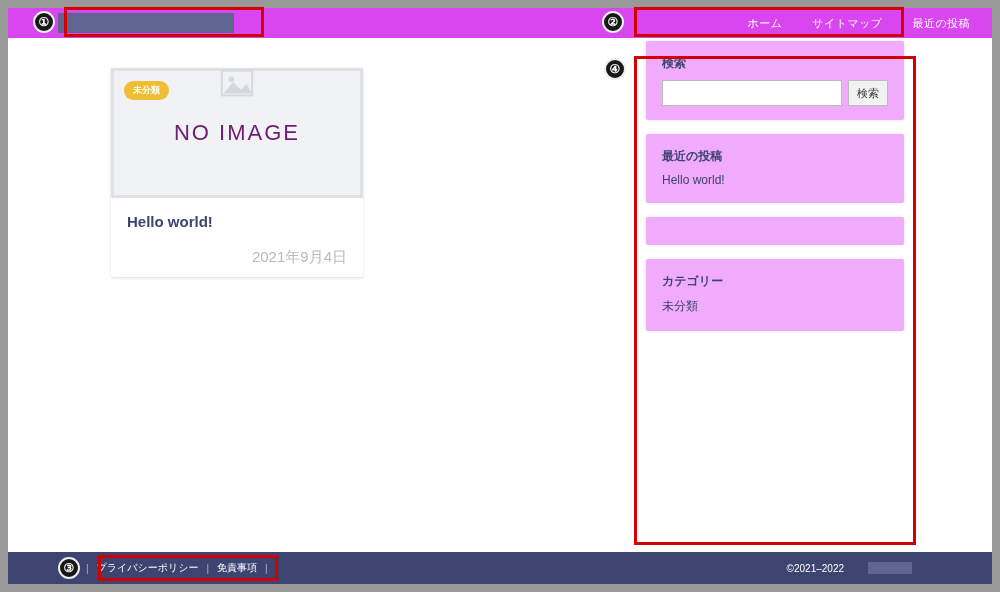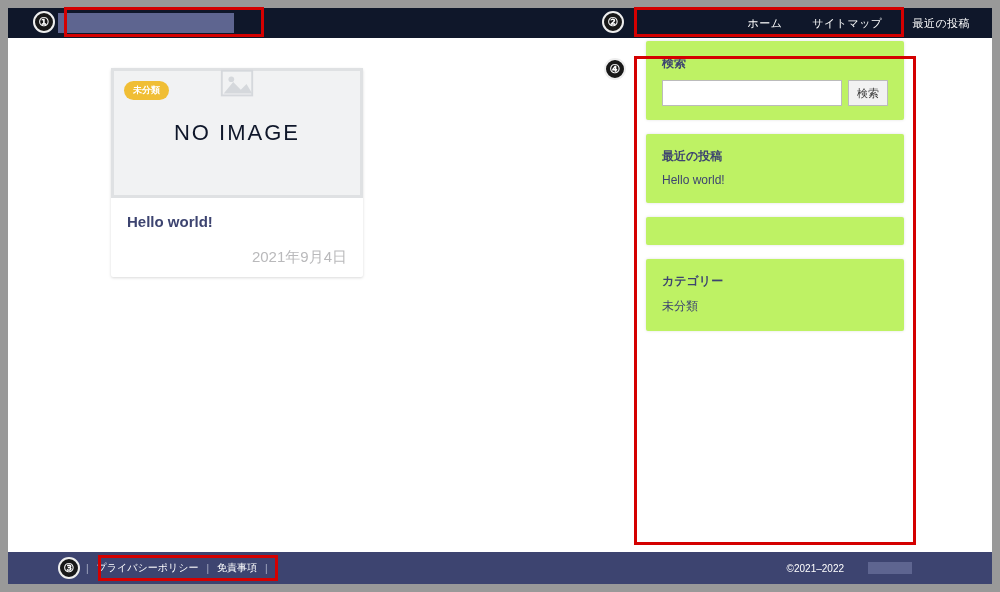--- a/index.html
+++ b/index.html
@@ -13,21 +13,21 @@
       padding: 8px;
     }
     .page-wrap {
       width: 984px;
       height: 576px;
       background: #fff;
       position: relative;
     }
     .header {
       height: 30px;
-      background: #0f172a;
+      background: #d946ef;
       display: flex;
       align-items: center;
       justify-content: space-between;
       padding: 0 12px 0 50px;
     }
     .logo-block {
       width: 176px;
       height: 20px;
       background: #5e6590;
     }
@@ -77,21 +77,21 @@
       left: 10px;
       background: #f0be35;
       color: #fff;
       font-size: 9px;
       padding: 3px 9px;
       border-radius: 10px;
       font-weight: 600;
     }
     .no-image-text {
       font-size: 22px;
-      color: #0f172a;
+      color: #701a75;
       letter-spacing: 2px;
       font-weight: 400;
       position: relative;
     }
     .no-image-bg {
       position: absolute;
       width: 38px;
       height: 38px;
       top: -6px;
       left: 104px;
@@ -116,21 +116,21 @@
     .sidebar {
       position: absolute;
       right: 88px;
       top: 3px;
       width: 258px;
       display: flex;
       flex-direction: column;
       gap: 14px;
     }
     .widget {
-      background: #bef264;
+      background: #f0abfc;
       box-shadow: 0 0 3px rgba(0,0,0,0.12);
       border-radius: 2px;
       padding: 14px 16px;
       font-size: 12px;
       color: #3d4470;
     }
     .widget .wtitle {
       font-weight: 600;
       margin-bottom: 8px;
     }

